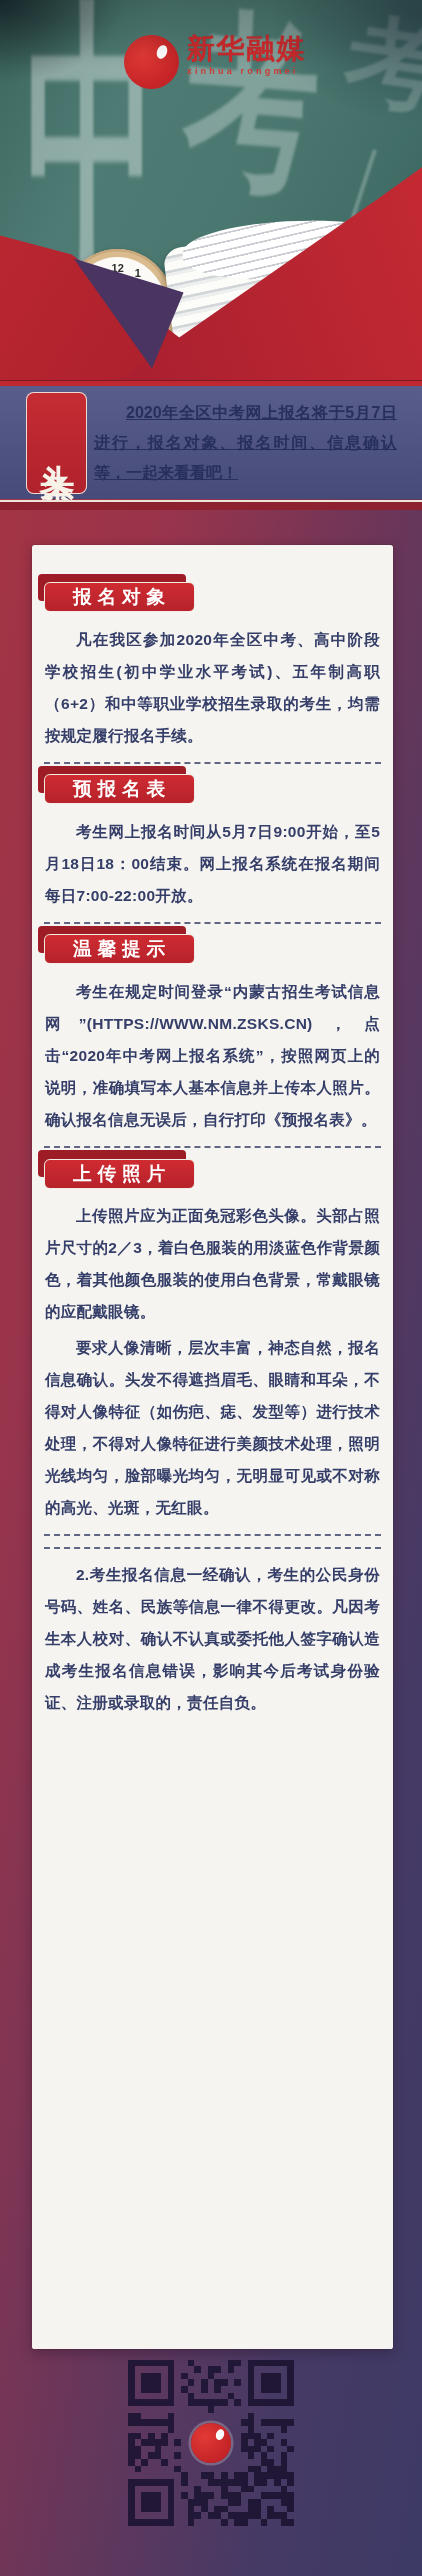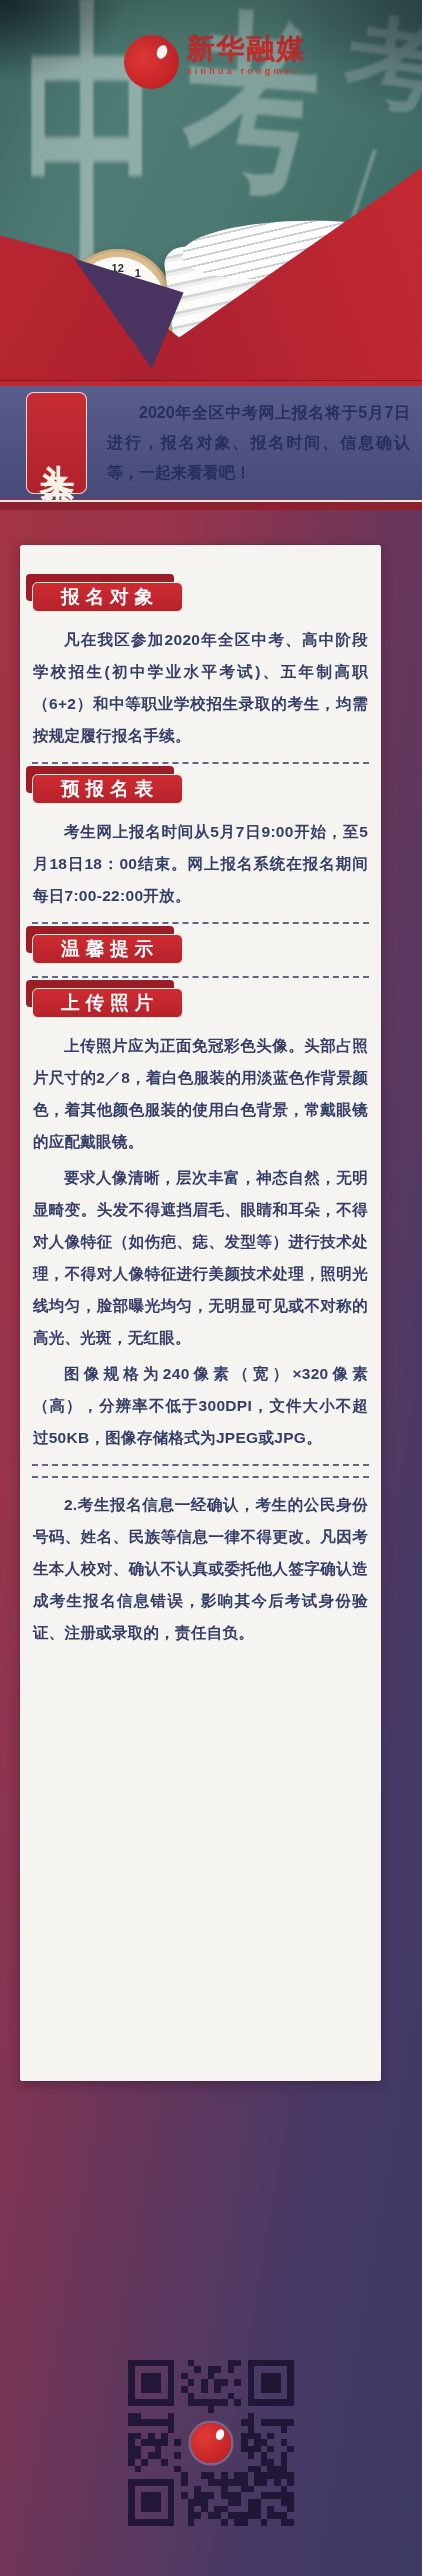--- a/index.html
+++ b/index.html
@@ -68,26 +68,26 @@
   .strip-dark{position:absolute;left:0;top:379px;width:422px;height:1.9px;background:#7e1823;}
   .strip-red{position:absolute;left:0;top:381px;width:422px;height:5.8px;background:#bf2830;}
   .band{position:absolute;left:0;top:386px;width:422px;height:113px;background:#4e5384;
     background-image:linear-gradient(180deg,rgba(255,255,255,.06),rgba(0,0,20,.10));
     display:flex;align-items:center;z-index:6;}
   .band-badge{margin-left:26px;flex:0 0 auto;width:61px;height:102px;box-sizing:border-box;
     background:linear-gradient(180deg,#c62c33,#b1222c);border:1.9px solid rgba(245,240,230,.9);border-radius:7.7px;
     display:flex;align-items:center;justify-content:center;
     writing-mode:vertical-rl;text-orientation:upright;
     color:#f7f2e8;font-size:35px;font-weight:900;letter-spacing:9px;text-indent:5.2px;}
-  .band-text{margin:0 9px 0 20px;width:303px;color:#272f5c;font-size:16px;line-height:30px;
-    font-weight:800;text-indent:2em;text-align:justify;}
+  .band-text{margin:0 9px 0 7px;width:303px;color:#272f5c;font-size:16px;line-height:30px;
+    font-weight:800;text-indent:2em;text-align:justify;text-decoration:underline;}
   .hairline{position:absolute;left:0;top:500px;width:422px;height:1.9px;background:#ece6da;z-index:6;}
   .band-shadow{position:absolute;left:0;top:502px;width:422px;height:8.4px;background:#8e2130;z-index:6;}
   
-  .card{position:absolute;left:20px;top:545px;width:361px;height:1536px;box-sizing:border-box;
+  .card{position:absolute;left:32px;top:545px;width:361px;height:1804px;box-sizing:border-box;
     background:#f6f4f0;border-radius:2.6px;overflow:hidden;padding:28px 10.3px 0 10.3px;
     box-shadow:0 0 0 0.6px rgba(60,20,30,.15),0 3.9px 11.6px rgba(40,15,35,.35);}
   .sec-badge{position:relative;width:151px;height:30px;margin:9px 0 11.6px 1.3px;}
   .sec-badge::before{content:"";position:absolute;left:-5.2px;top:-8.4px;right:9px;height:27px;
     background:#9e1c25;border-radius:3.9px;}
   .sec-badge .inner{position:absolute;inset:0;background:linear-gradient(180deg,#cf2b31,#b7222b);
     border:1.3px solid #f2ede4;border-radius:5.8px;display:flex;align-items:center;justify-content:center;
     color:#fff;font-size:18.7px;font-weight:800;letter-spacing:5.8px;text-indent:5.8px;}
   .card p{margin:3.9px 2.6px 0 2.6px;color:#353e68;font-size:15.5px;line-height:32px;font-weight:600;
     text-indent:2em;text-align:justify;letter-spacing:0.3px;}
@@ -165,27 +165,27 @@
       <p>凡在我区参加2020年全区中考、高中阶段学校招生(初中学业水平考试)、五年制高职（6+2）和中等职业学校招生录取的考生，均需按规定履行报名手续。</p>
       <hr class="divider">
       <div class="sec-badge">
         <div class="inner">预报名表</div>
       </div>
       <p>考生网上报名时间从5月7日9:00开始，至5月18日18：00结束。网上报名系统在报名期间每日7:00-22:00开放。</p>
       <hr class="divider">
       <div class="sec-badge">
         <div class="inner">温馨提示</div>
       </div>
+      <p>考生在规定时间登录“内蒙古招生考试信息网”(HTTPS://WWW.NM.ZSKS.CN)，点击“2020年中考网上报名系统”，按照网页上的说明，准确填写本人基本信息并上传本人照片。确认报名信息无误后，自行打印《预报名表》。</p>
       <hr class="divider">
       <div class="sec-badge">
         <div class="inner">上传照片</div>
       </div>
-      <p>上传照片应为正面免冠彩色头像。头部占照片尺寸的2／8，着白色服装的用淡蓝色作背景颜色，着其他颜色服装的使用白色背景，常戴眼镜的应配戴眼镜。</p>
-      <p>要求人像清晰，层次丰富，神态自然，无明显畸变。头发不得遮挡眉毛、眼睛和耳朵，不得对人像特征（如伤疤、痣、发型等）进行技术处理，不得对人像特征进行美颜技术处理，照明光线均匀，脸部曝光均匀，无明显可见或不对称的高光、光斑，无红眼。</p>
-      <p>图像规格为240像素（宽）×320像素（高），分辨率不低于300DPI，文件大小不超过50KB，图像存储格式为JPEG或JPG。</p>
+      <p>上传照片应为正面免冠彩色头像。头部占照片尺寸的2／3，着白色服装的用淡蓝色作背景颜色，着其他颜色服装的使用白色背景，常戴眼镜的应配戴眼镜。</p>
+      <p>要求人像清晰，层次丰富，神态自然，报名信息确认。头发不得遮挡眉毛、眼睛和耳朵，不得对人像特征（如伤疤、痣、发型等）进行技术处理，不得对人像特征进行美颜技术处理，照明光线均匀，脸部曝光均匀，无明显可见或不对称的高光、光斑，无红眼。</p>
       <hr class="divider">
       <hr class="divider">
       <p>2.考生报名信息一经确认，考生的公民身份号码、姓名、民族等信息一律不得更改。凡因考生本人校对、确认不认真或委托他人签字确认造成考生报名信息错误，影响其今后考试身份验证、注册或录取的，责任自负。</p>
     </div>
 
   <div class="qr">
     <svg id="qrSvg" viewBox="0 0 25 25" shape-rendering="crispEdges">
         <rect x="0" y="0" width="7" height="1" fill="#1d1533" fill-opacity="0.92"></rect>
         <rect x="0" y="6" width="7" height="1" fill="#1d1533" fill-opacity="0.92"></rect>
         <rect x="0" y="1" width="1" height="5" fill="#1d1533" fill-opacity="0.92"></rect>

